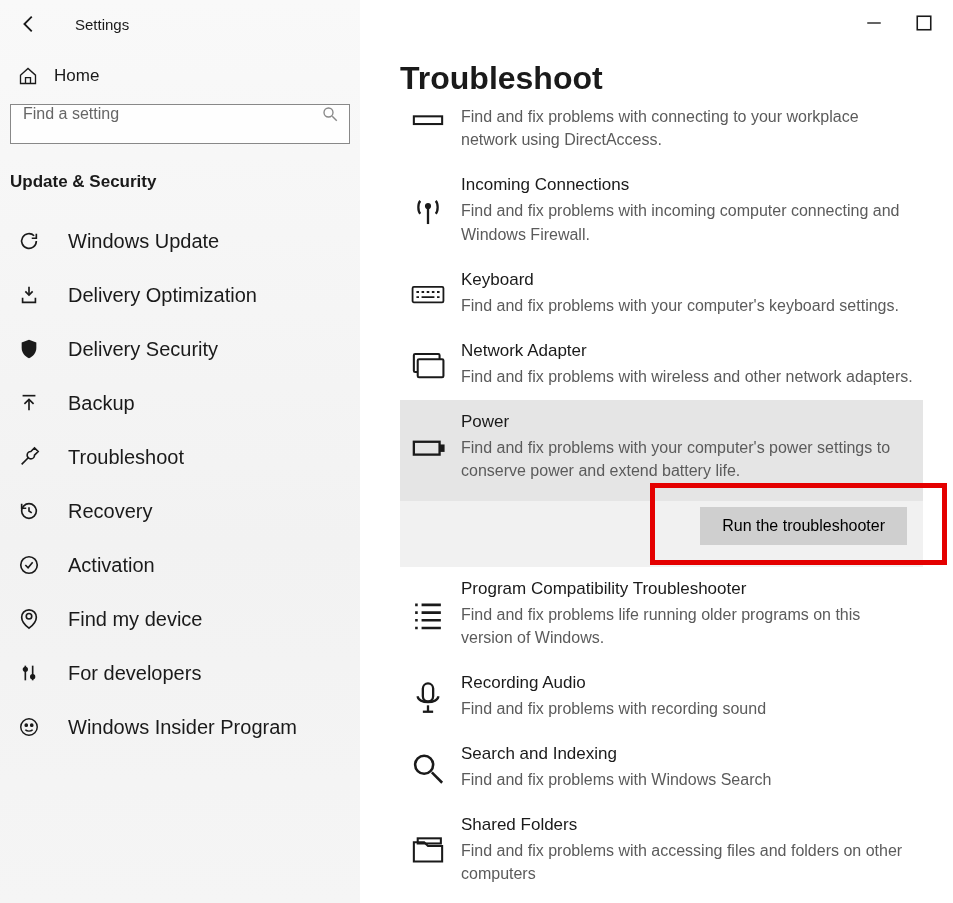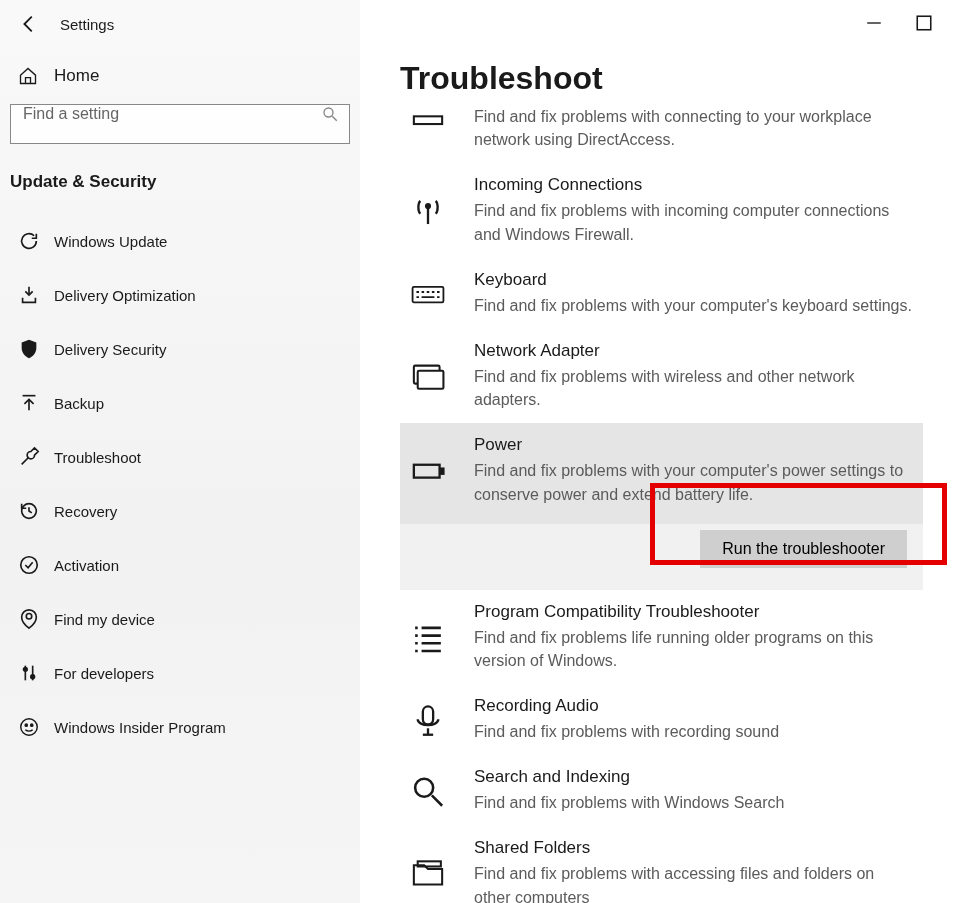--- a/index.html
+++ b/index.html
@@ -25,21 +25,21 @@
       align-items: center;
       height: 48px;
       padding-left: 18px;
     }
     .back-btn {
       width: 22px; height: 22px;
       display: inline-flex; align-items: center; justify-content: center;
       cursor: pointer;
     }
     .app-title {
-      margin-left: 20px;
+      margin-left: 35px;
       font-size: 15px;
     }
     .home-row {
       display: flex; align-items: center;
       padding: 18px 10px 18px 18px;
       cursor: pointer;
     }
     .home-row .icon { width: 20px; display:inline-flex; }
     .home-row .label { margin-left: 16px; font-size: 17px; text-align: center; }
     .search-wrap {
@@ -64,21 +64,21 @@
       padding: 8px 0 22px 10px;
     }
     .nav-list { list-style: none; }
     .nav-item {
       display: flex; align-items: center;
       height: 54px;
       padding-left: 18px;
       cursor: pointer;
     }
     .nav-item .icon { width: 22px; display:inline-flex; align-items:center; justify-content:center; }
-    .nav-item .label { margin-left: 14px; font-size: 15px; }
+    .nav-item .label { margin-left: 28px; font-size: 20px; }
     .main {
       flex: 1;
       padding: 60px 30px 0 40px;
       position: relative;
       overflow: hidden;
     }
     .window-controls {
       position: absolute;
       top: 14px; right: 20px;
       display: flex; gap: 32px;
@@ -98,21 +98,21 @@
     .ts-item.selected {
       background: #e5e5e5;
       padding-bottom: 18px;
     }
     .ts-item .icon {
       width: 36px;
       display: inline-flex; justify-content:center;
       padding-top: 2px;
       flex-shrink: 0;
     }
-    .ts-body { margin-left: 28px; }
+    .ts-body { margin-left: 15px; }
     .ts-title { font-size: 17px; font-weight: 400; margin-bottom: 4px; }
     .ts-desc { font-size: 16px; color: #5b5b5b; line-height: 1.45; }
     .run-row {
       background: #f1f1f1;
       padding: 6px 16px 22px 10px;
       display: flex; justify-content: flex-end;
     }
     .run-btn {
       background: #cfcfcf;
       border: none;
@@ -299,21 +299,21 @@
         <span class="icon">
             <svg viewBox="0 0 28 28" fill="none" stroke="#1a1a1a" stroke-width="1.8">
               <path d="M14 10 V24"></path>
               <path d="M8 6 C6 8 6 14 8 16"></path>
               <path d="M20 6 C22 8 22 14 20 16"></path>
               <circle cx="14" cy="10" r="1.5" fill="#1a1a1a"></circle>
             </svg>
           </span>
         <div class="ts-body">
           <div class="ts-title">Incoming Connections</div>
-          <div class="ts-desc">Find and fix problems with incoming computer connections and Windows Firewall.</div>
+          <div class="ts-desc">Find and fix problems with incoming computer connecting and Windows Firewall.</div>
         </div>
       </li>
 
       <li class="ts-item">
         <span class="icon">
             <svg viewBox="0 0 28 28" fill="none" stroke="#1a1a1a" stroke-width="1.4">
               <rect x="2" y="8" width="24" height="12" rx="1"></rect>
               <path d="M5 12h2M9 12h2M13 12h2M17 12h2M21 12h2M5 16h2M9 16h10M21 16h2"></path>
             </svg>
           </span>

